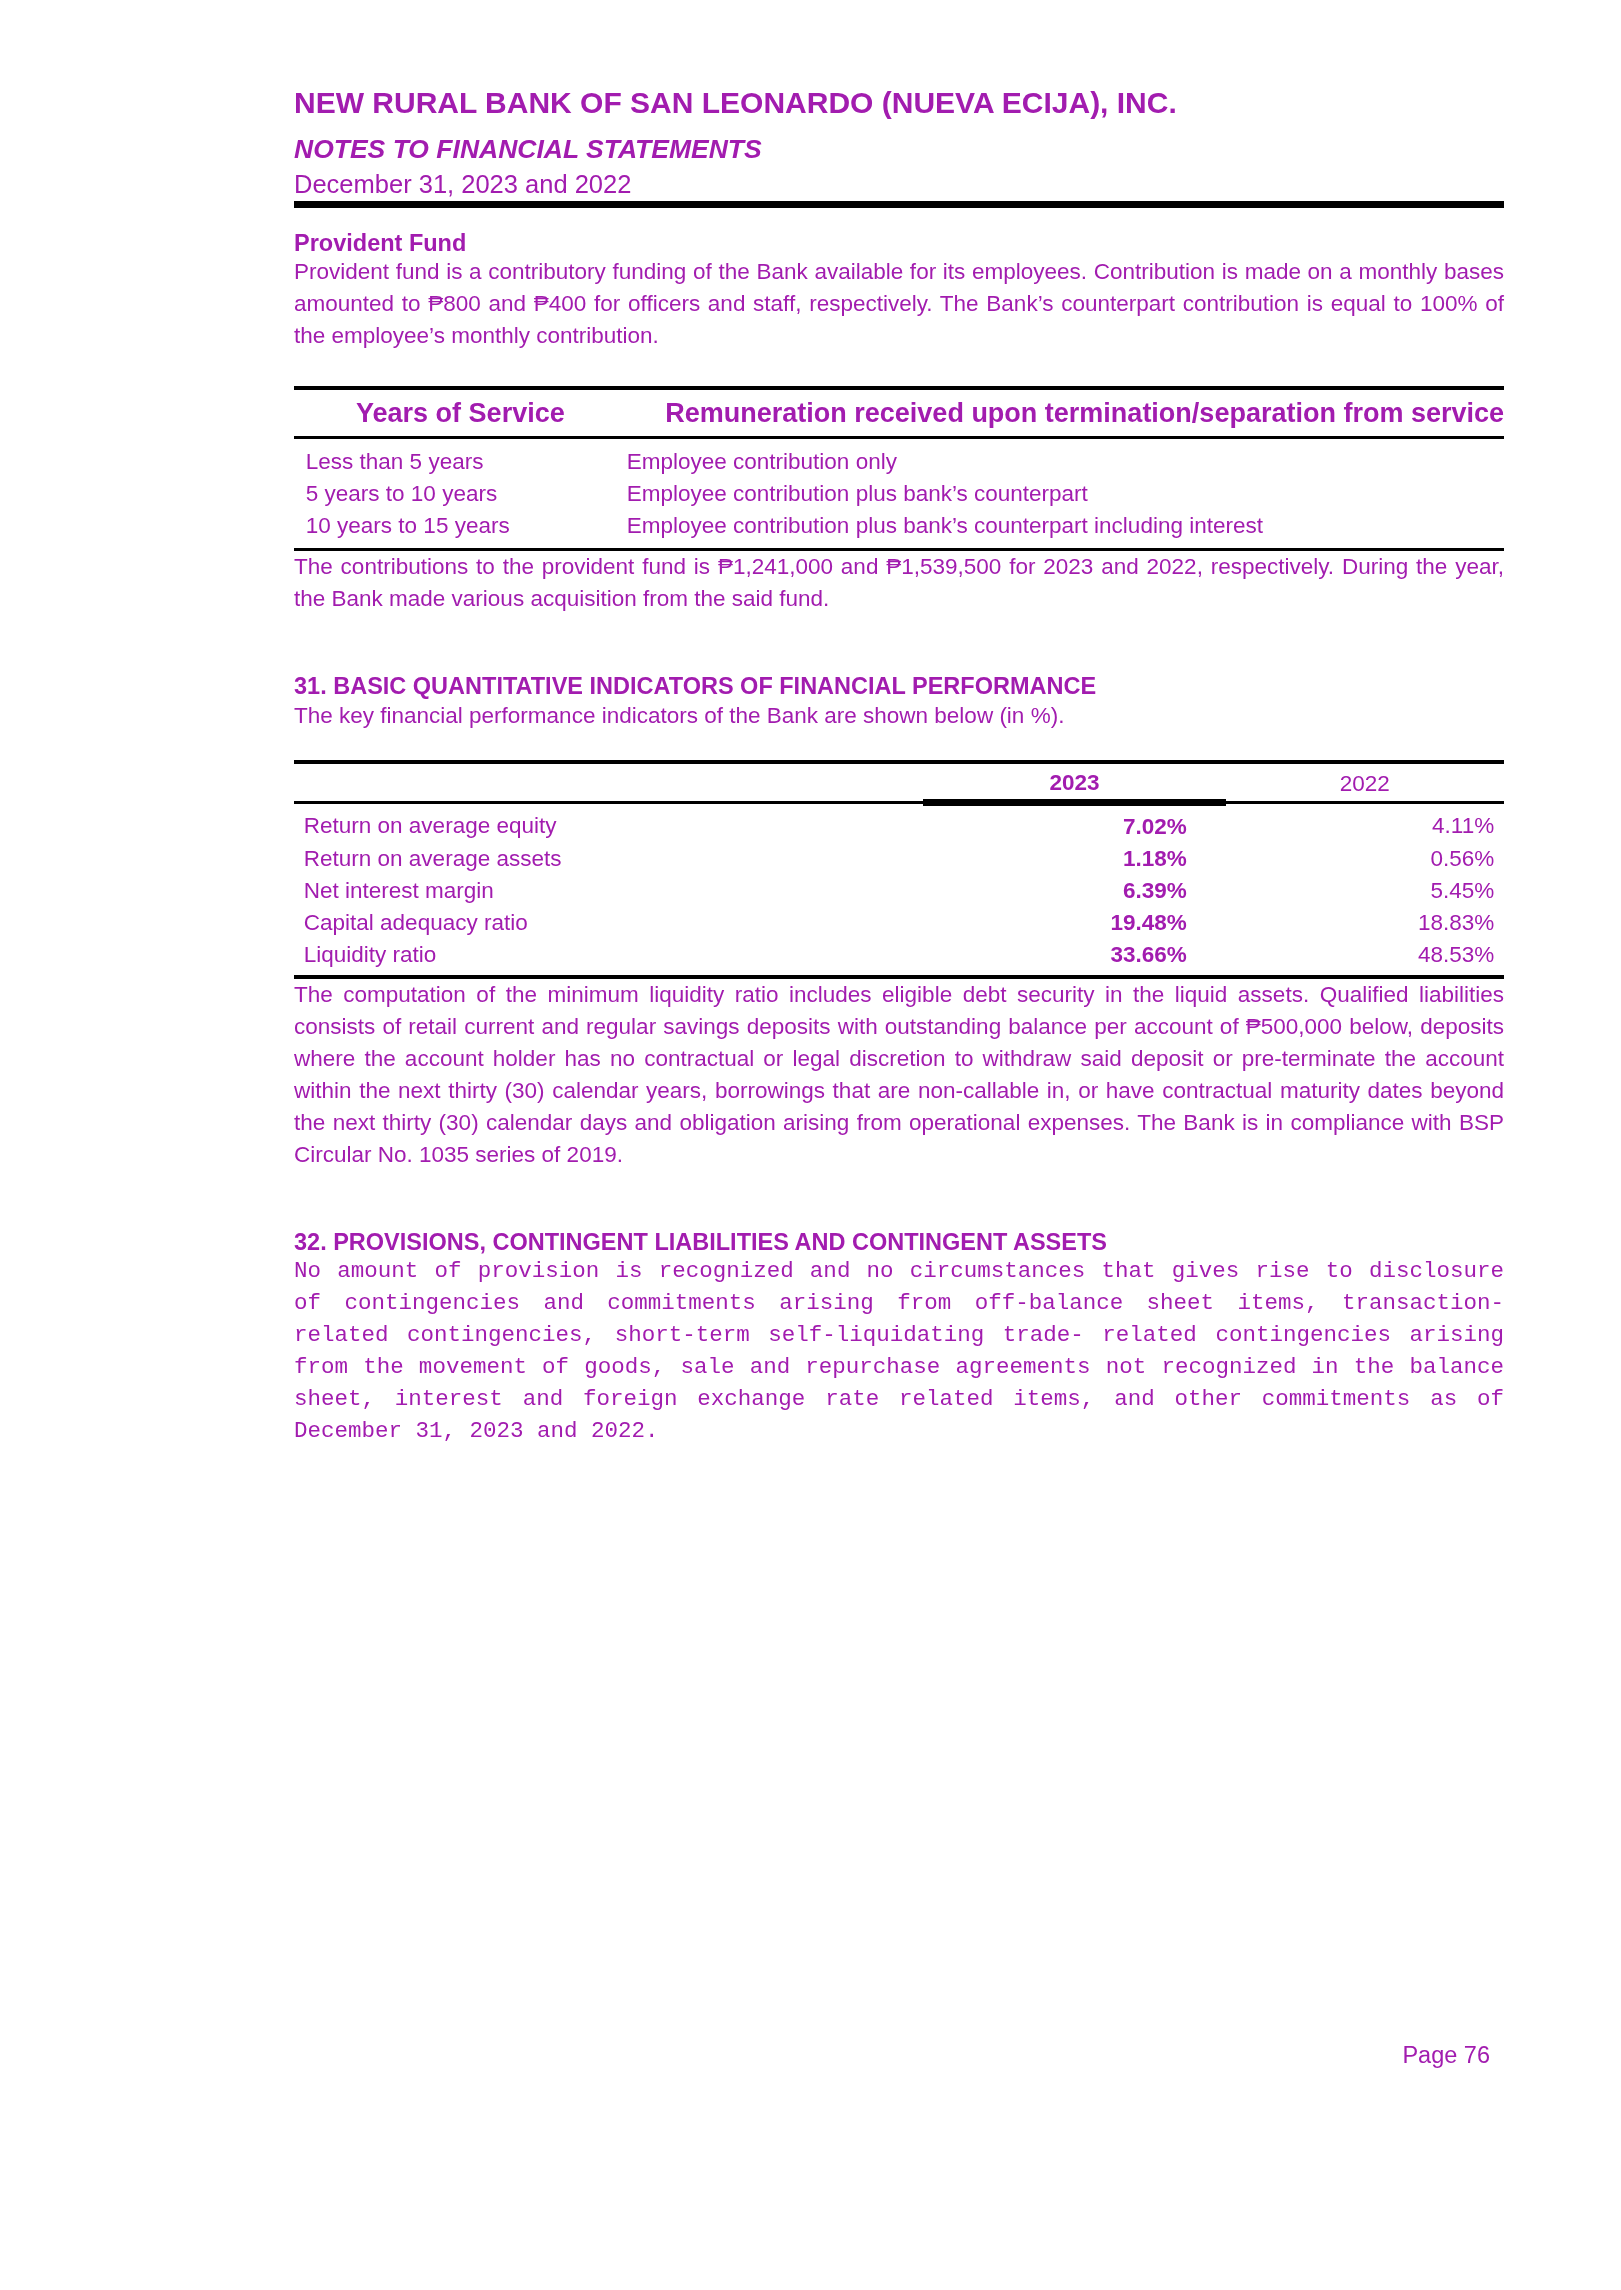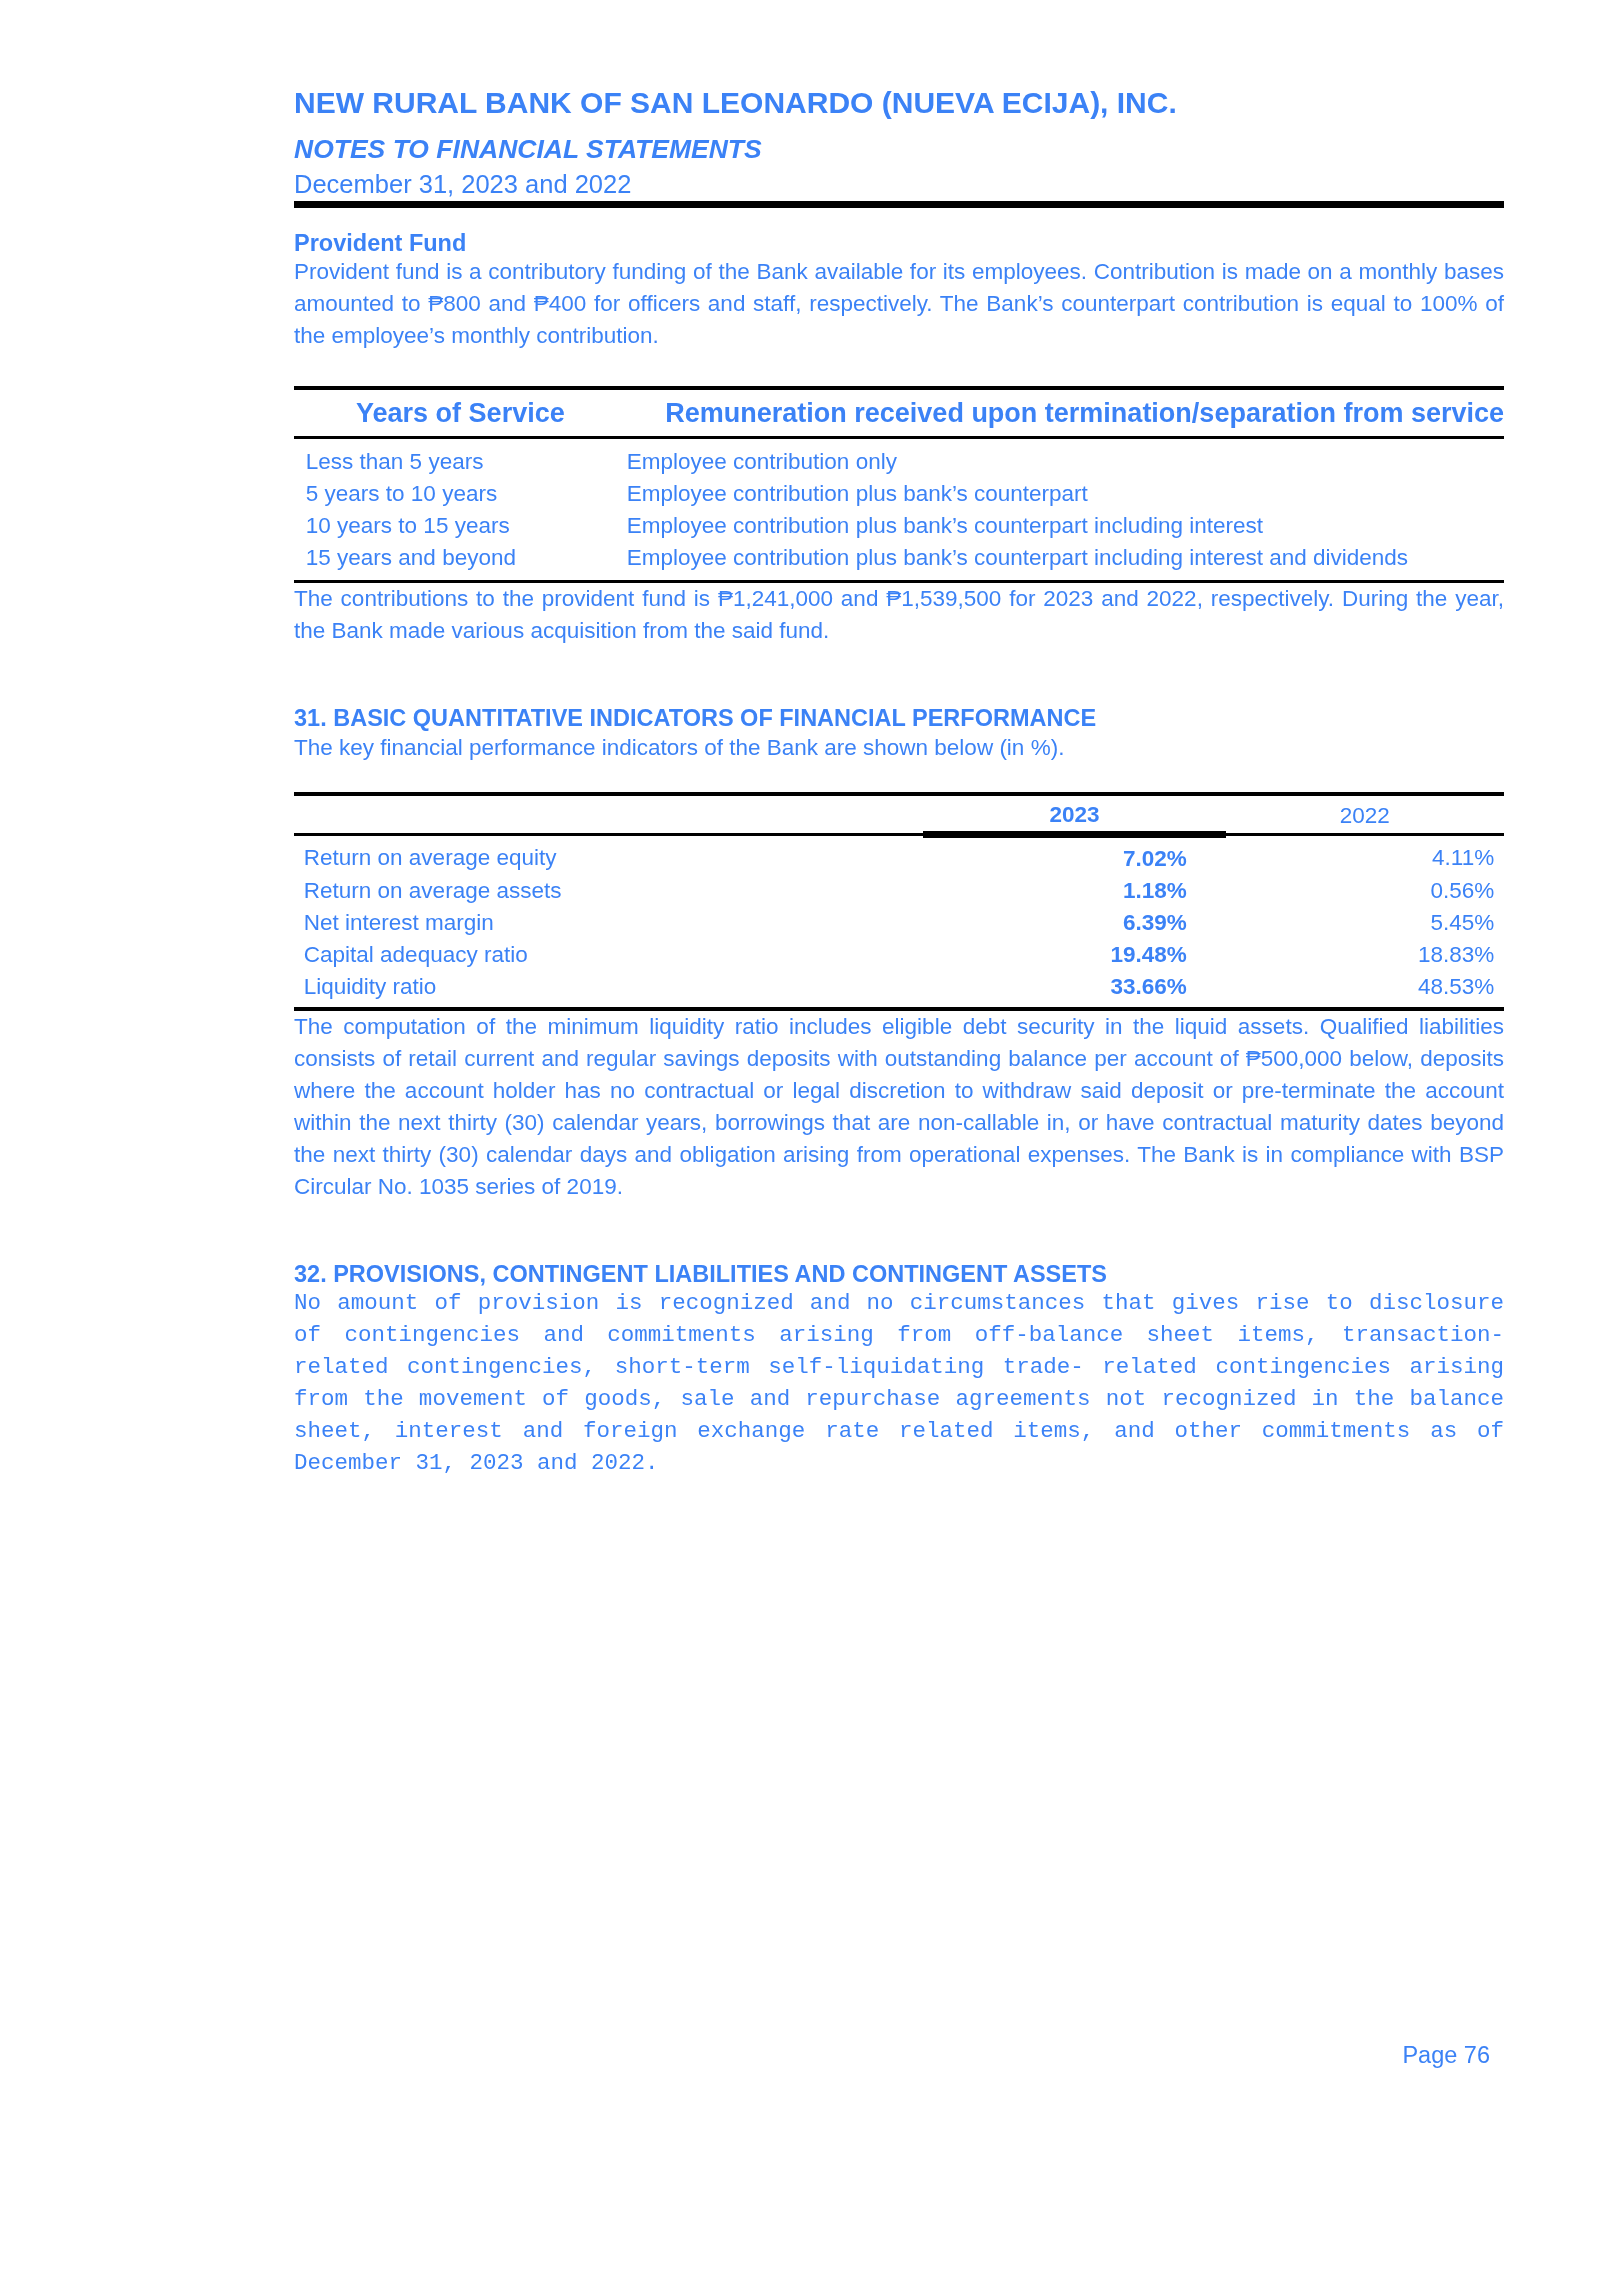--- a/index.html
+++ b/index.html
@@ -4,21 +4,21 @@
 <style>
   * { box-sizing: border-box; }
   html, body { margin: 0; padding: 0; background: #ffffff; }
   .page {
     position: relative;
     width: 1621px;
     height: 2291px;
     background: #ffffff;
     overflow: hidden;
     font-family: "Liberation Sans", "DejaVu Sans", sans-serif;
-    color: #3b82f6;
+    color: #a21caf;
   }
   .content {
     position: absolute;
     left: 294px;
     top: 86px;
     width: 1210px;
   }
   .bank-name {
     font-size: 30px;
     font-weight: bold;
@@ -170,24 +170,20 @@
           <td class="cell-remun">Employee contribution only</td>
         </tr>
         <tr>
           <td class="cell-years">5 years to 10 years</td>
           <td class="cell-remun">Employee contribution plus bank’s counterpart</td>
         </tr>
         <tr>
           <td class="cell-years">10 years to 15 years</td>
           <td class="cell-remun">Employee contribution plus bank’s counterpart including interest</td>
         </tr>
-        <tr>
-          <td class="cell-years">15 years and beyond</td>
-          <td class="cell-remun">Employee contribution plus bank’s counterpart including interest and dividends</td>
-        </tr>
       </tbody>
     </table>
 
     <p class="body-text m-para3">The contributions to the provident fund is ₱1,241,000 and ₱1,539,500 for 2023 and 2022, respectively. During the year, the Bank made various acquisition from the said fund.</p>
 
     <h3 class="section-heading">31. BASIC QUANTITATIVE INDICATORS OF FINANCIAL PERFORMANCE</h3>
 
     <p class="body-text m-intro31">The key financial performance indicators of the Bank are shown below (in %).</p>
 
     <table class="kpi-table">

